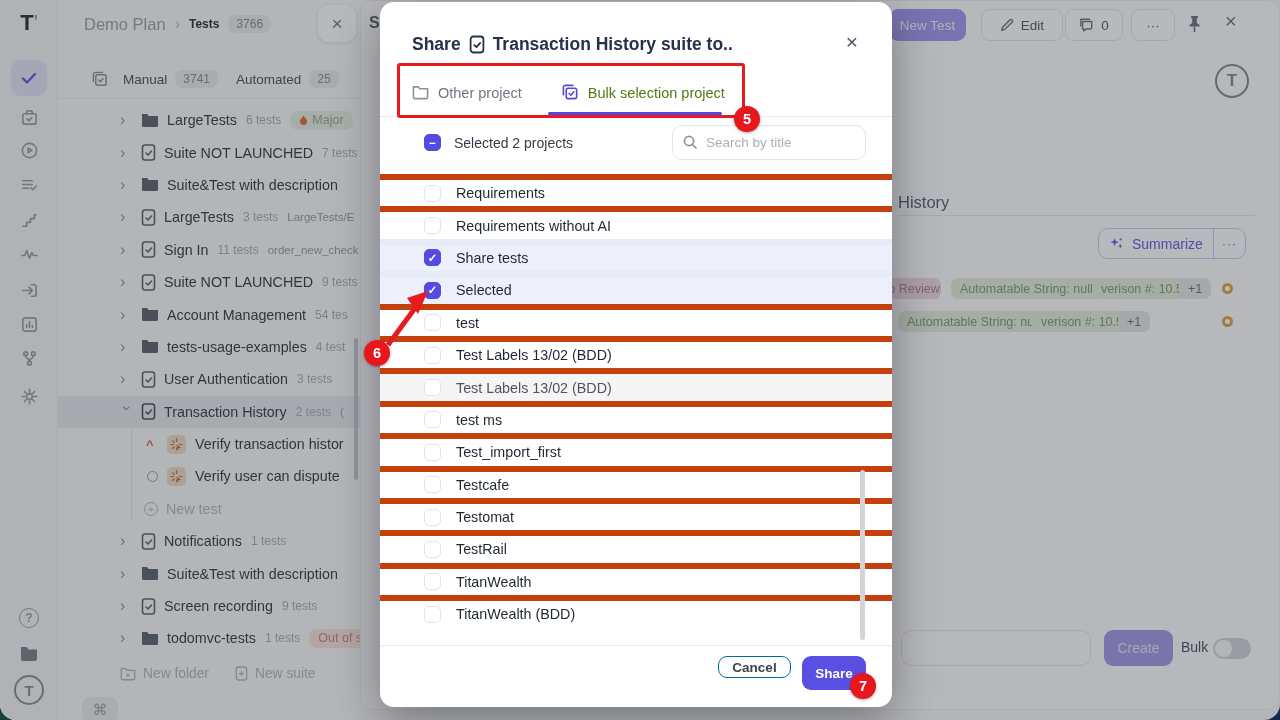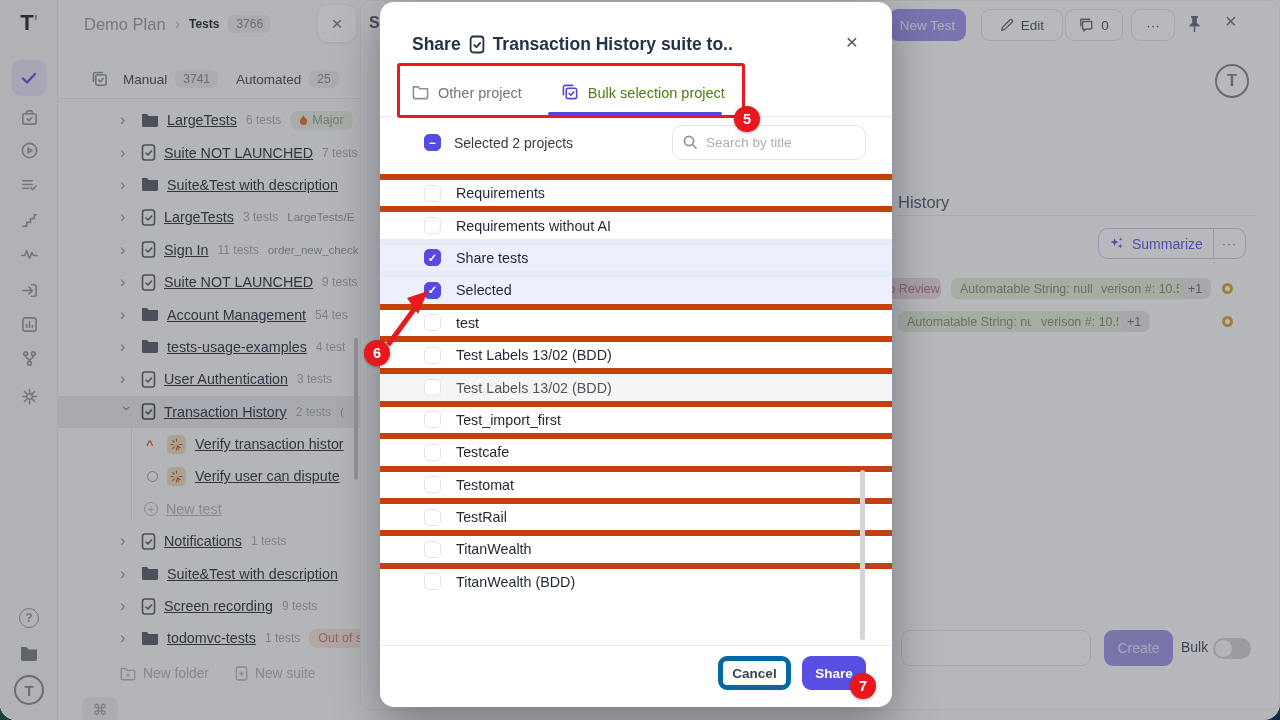--- a/index.html
+++ b/index.html
@@ -37,21 +37,21 @@
   .th-label { font-size:13.5px; color:#4d5560; margin-left:6px; }
   .tree-divider { position:absolute; left:0; right:0; top:98px; height:1px; background:#e7e7ea; }
   .tree-rows { position:absolute; left:0; right:0; top:104px; }
   .trow { display:flex; align-items:center; height:32.4px; padding-left:62px; white-space:nowrap; overflow:hidden; }
   .trow.sel { background:#e6e7ec; }
   .trow.test { padding-left:88px; }
   .trow.newtest { padding-left:86px; }
   .chev { width:13px; color:#9298a1; font-size:16px; line-height:1; margin-right:8px; flex:none; }
   .chev.down { transform:rotate(90deg); }
   .ticon { margin-right:8px; flex:none; }
-  .tlabel { font-size:14.3px; color:#39414d;text-decoration:underline; }
+  .tlabel { font-size:14.3px; color:#39414d; }
   .tlabel.dim { color:#b4b9c0; }
   .tcount { font-size:12px; color:#a8adb5; margin-left:9px; }
   .textra { font-size:11.5px; color:#959ba4; margin-left:9px; }
   .tbadge { display:flex; align-items:center; gap:4px; background:#e4ece0; border-radius:8px; padding:2.5px 9px; font-size:12.5px; color:#98a698; margin-left:9px; flex:none; }
   .tbadge.warn { background:#f4e1dc; color:#c08a7c; }
   .status-up { color:#dc6a4a; font-size:13px; font-weight:700; width:14px; margin-right:7px; flex:none; }
   .status-circle { width:11px; height:11px; border:1.5px solid #9aa0a8; border-radius:50%; margin-right:9px; margin-left:1px; flex:none; }
   .sparkle-tile { width:19px; height:19px; border-radius:5px; background:#e9dcc2; display:flex; align-items:center; justify-content:center; margin-right:9px; flex:none; }
   .plus-circle { width:14px; height:14px; border:1.4px solid #b6bbc2; border-radius:50%; color:#b6bbc2; font-size:11px; display:flex; align-items:center; justify-content:center; margin-right:8px; flex:none; }
   .tree-foot { display:flex; align-items:center; height:34px; margin-top:2px; padding-left:62px; gap:7px; }
@@ -113,21 +113,21 @@
   .m-search svg { position:absolute; left:10px; top:9px; stroke:#8d939c; fill:none; stroke-width:1.7; stroke-linecap:round; }
   .plist { position:absolute; left:0; right:0; top:172px; }
   .prow { height:32.4px; display:flex; align-items:center; padding-left:44px; border-top:6px solid #c2410c; }
   .prow .cb { margin-right:15px; }
   .prow.on { background:#edeffb; border-top-color:#e7eaf8; }
   .prow.muted { background:#f5f5f6; }
   .pname { font-size:14.3px; color:#1f2733; }
   .prow.muted .pname { color:#4e555e; }
   .m-scroll { position:absolute; left:480px; top:468px; width:5px; height:170px; border-radius:3px; background:#d2d4d8; }
   .m-foot-divider { position:absolute; left:0; right:0; top:643px; height:1px; background:#e9eaed; }
-  .cancel-btn { position:absolute; left:338px; top:654px; width:73px; height:34px; border:5px solid #0369a1; border-radius:9px; background:#fdfdfd; color:#3c434d; font-size:13.5px; font-weight:600; display:flex; align-items:center; justify-content:center; }
+  .cancel-btn { position:absolute; left:338px; top:654px; width:73px; height:22px; border:1px solid #0369a1; border-radius:9px; background:#fdfdfd; color:#3c434d; font-size:13.5px; font-weight:600; display:flex; align-items:center; justify-content:center; }
   .share-btn { position:absolute; left:422px; top:654px; width:64px; height:34px; border-radius:9px; background:#5a4fe3; color:#fff; font-size:13.5px; font-weight:600; display:flex; align-items:center; justify-content:center; }
 
   
   .anno-rect { position:absolute; left:397px; top:63px; width:348px; height:55px; border:3.5px solid #e8191f; border-radius:3px; z-index:12; }
   .anno-badge { position:absolute; width:26px; height:26px; border-radius:50%; background:#e8161d; color:#fff; font-size:14.5px; font-weight:700; display:flex; align-items:center; justify-content:center; z-index:13; box-shadow:0 1px 3px rgba(0,0,0,.35); }
   .anno-arrow { position:absolute; left:360px; top:283px; z-index:12; }
 </style>
 </head>
 <body>
 
@@ -586,20 +586,24 @@
     <div class="prow">
         <span class="cb"></span>
         <span class="pname">Test Labels 13/02 (BDD)</span>
       </div>
     <div class="prow muted">
         <span class="cb"></span>
         <span class="pname">Test Labels 13/02 (BDD)</span>
       </div>
     <div class="prow">
         <span class="cb"></span>
+        <span class="pname">test ms</span>
+      </div>
+    <div class="prow">
+        <span class="cb"></span>
         <span class="pname">Test_import_first</span>
       </div>
     <div class="prow">
         <span class="cb"></span>
         <span class="pname">Testcafe</span>
       </div>
     <div class="prow">
         <span class="cb"></span>
         <span class="pname">Testomat</span>
       </div>

